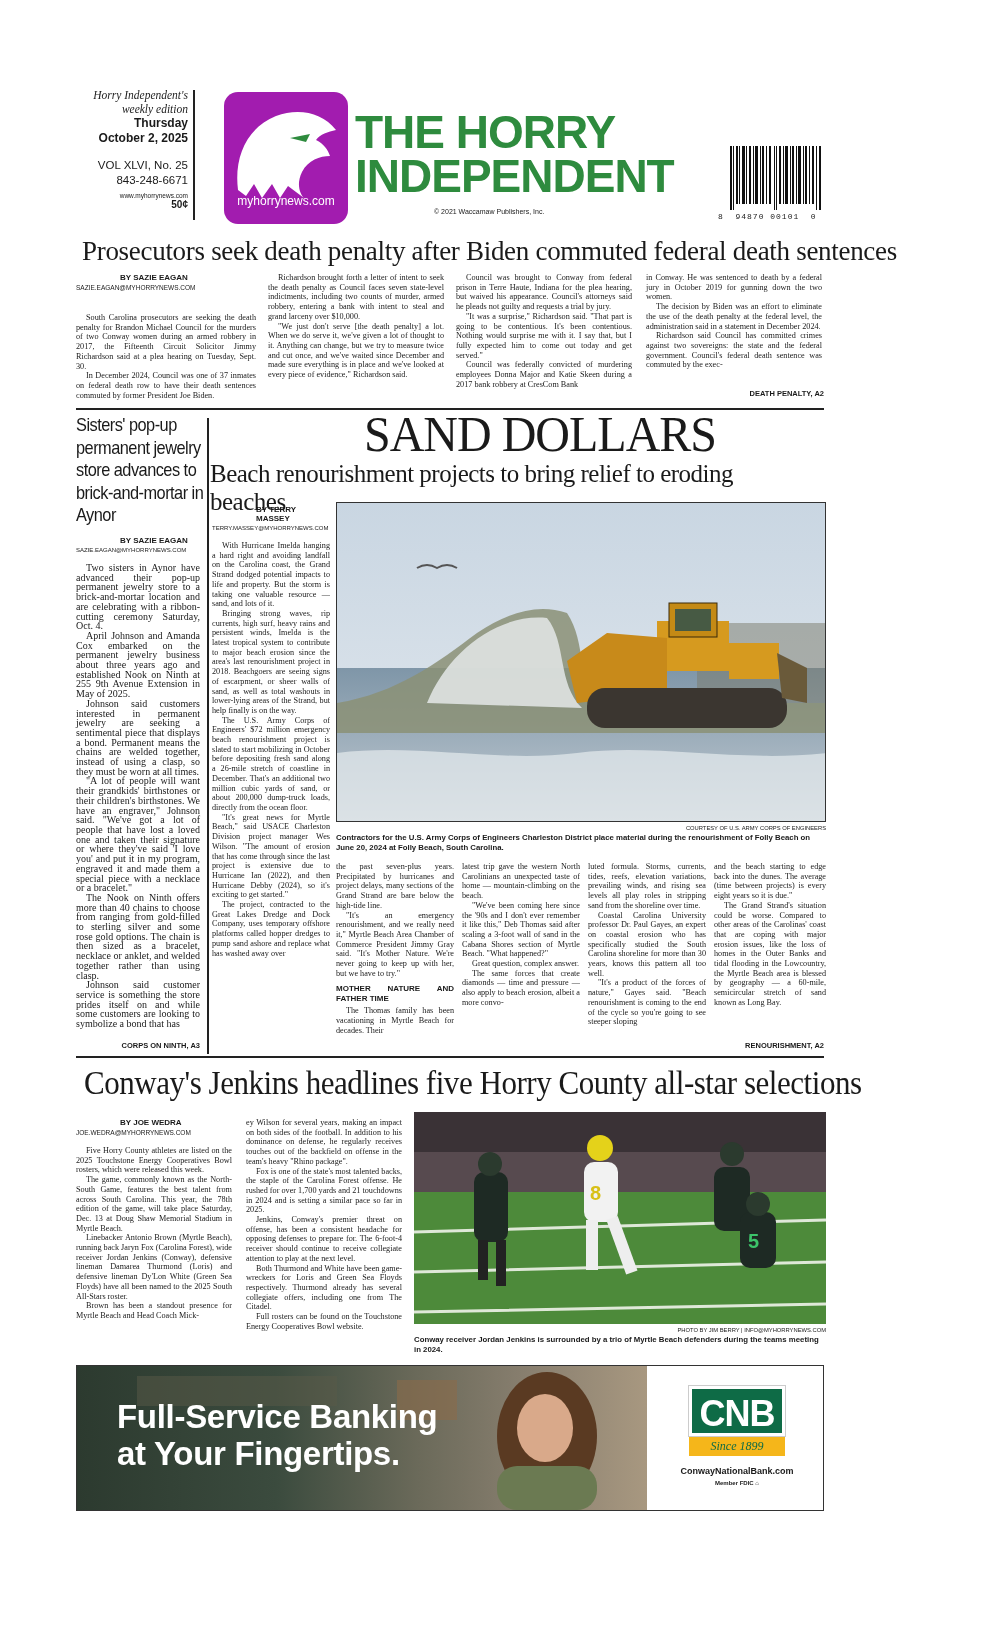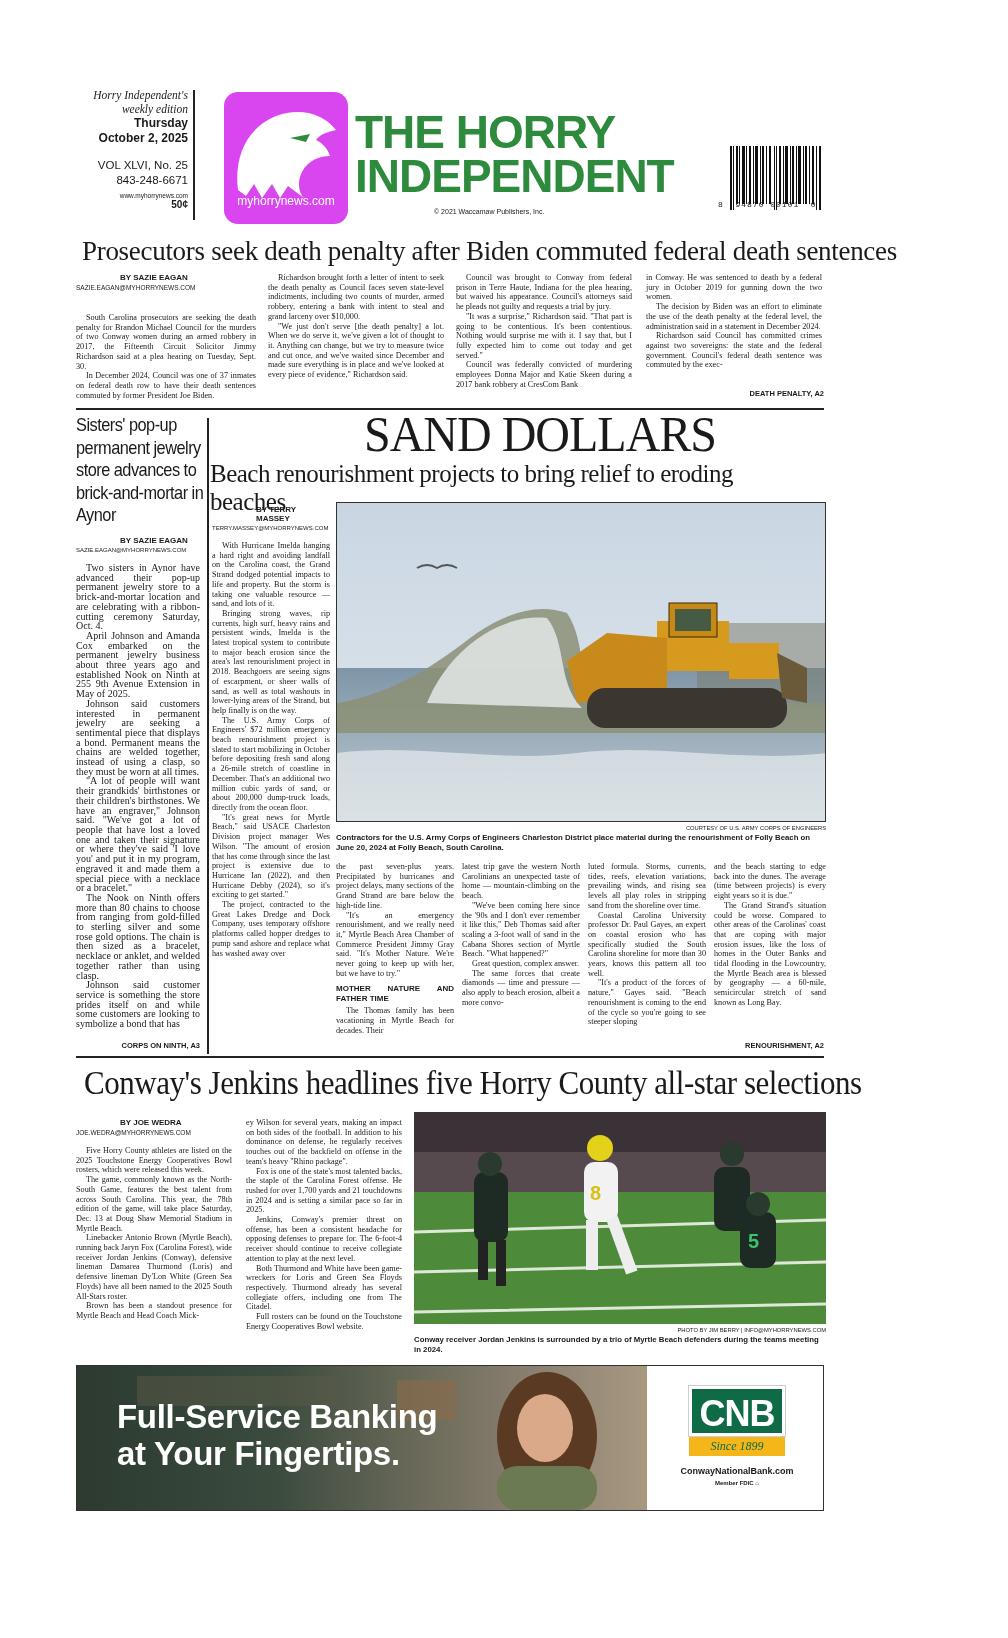--- a/index.html
+++ b/index.html
@@ -8,29 +8,29 @@
 
   
   .ear { left: 76px; top: 88px; width: 112px; text-align: right; font-family: "Liberation Sans", sans-serif; }
   .ear .ital { font-family: "Liberation Serif", serif; font-style: italic; font-size: 11.5px; line-height: 14px; color: #222; }
   .ear .bold { font-weight: bold; font-size: 12px; line-height: 15px; }
   .ear .vol { font-size: 11.5px; line-height: 15px; margin-top: 12px; }
   .ear .web { font-size: 6.5px; margin-top: 4px; }
   .ear .price { font-size: 10px; font-weight: bold; }
   .ear-rule { left: 193px; top: 90px; width: 2px; height: 130px; background: #222; }
 
-  .logo-box { left: 224px; top: 92px; width: 124px; height: 132px; background: #d946ef; border-radius: 14px; }
+  .logo-box { left: 224px; top: 92px; width: 124px; height: 132px; background: #a21caf; border-radius: 14px; }
   .logo-box .url { position: absolute; bottom: 16px; left: 0; width: 100%; text-align: center; color: #fff; font-family: "Liberation Sans", sans-serif; font-size: 12px; }
   .title1, .title2 { font-family: "Liberation Sans", sans-serif; font-weight: bold; color: #2e8b3e; letter-spacing: -1px; }
   .title1 { left: 355px; top: 108px; font-size: 46px; line-height: 48px; }
   .title2 { left: 355px; top: 152px; font-size: 46px; line-height: 48px; }
   .copyright { left: 434px; top: 208px; font-size: 7px; font-family: "Liberation Sans", sans-serif; }
 
   .barcode { left: 730px; top: 146px; width: 94px; height: 64px; }
-  .barcode-num { left: 718px; top: 200px; font-size: 8px; font-family: "Liberation Mono", monospace; letter-spacing: 1px; }
+  .barcode-num { left: 718px; top: 212px; font-size: 8px; font-family: "Liberation Mono", monospace; letter-spacing: 1px; }
 
   
   .hl1 { left: 82px; top: 236px; font-size: 27px; font-family: "Liberation Serif", serif; letter-spacing: -0.3px; }
   .byline { font-family: "Liberation Sans", sans-serif; font-weight: bold; font-size: 8px; padding-left: 44px; }
   .email { font-family: "Liberation Sans", sans-serif; font-size: 6.5px; margin-top: 2px; }
   .col { font-family: "Liberation Serif", serif; font-size: 8.2px; line-height: 9.7px; text-align: justify; }
   .col p { text-indent: 10px; }
   .jump { font-family: "Liberation Sans", sans-serif; font-weight: bold; font-size: 7.5px; text-align: right; }
   .hr { height: 1.5px; background: #222; }
   .vr { width: 1.5px; background: #222; }
@@ -148,21 +148,21 @@
 
 <div class="abs side-hl">Sisters' pop-up permanent jewelry store advances to brick-and-mortar in Aynor</div>
 <div class="abs" style="left:76px;top:536px;width:124px;">
   <div class="byline">BY SAZIE EAGAN</div>
   <div class="email" style="font-size:6px">SAZIE.EAGAN@MYHORRYNEWS.COM</div>
   <div class="col" style="margin-top:10px;font-size:10px;line-height:9.7px">
     <p>Two sisters in Aynor have advanced their pop-up permanent jewelry store to a brick-and-mortar location and are celebrating with a ribbon-cutting ceremony Saturday, Oct. 4.</p>
     <p>April Johnson and Amanda Cox embarked on the permanent jewelry business about three years ago and established Nook on Ninth at 255 9th Avenue Extension in May of 2025.</p>
     <p>Johnson said customers interested in permanent jewelry are seeking a sentimental piece that displays a bond. Permanent means the chains are welded together, instead of using a clasp, so they must be worn at all times.</p>
     <p>"A lot of people will want their grandkids' birthstones or their children's birthstones. We have an engraver," Johnson said. "We've got a lot of people that have lost a loved one and taken their signature or where they've said 'I love you' and put it in my program, engraved it and made them a special piece with a necklace or a bracelet."</p>
-    <p>The Nook on Ninth offers more than 80 chains to choose from ranging from gold-filled to sterling silver and some rose gold options. The chain is then sized as a bracelet, necklace or anklet, and welded together rather than using clasp.</p>
+    <p>The Nook on Ninth offers more than 40 chains to choose from ranging from gold-filled to sterling silver and some rose gold options. The chain is then sized as a bracelet, necklace or anklet, and welded together rather than using clasp.</p>
     <p>Johnson said customer service is something the store prides itself on and while some customers are looking to symbolize a bond that has</p>
   </div>
 </div>
 <div class="abs jump" style="left:76px;top:1041px;width:124px;">CORPS ON NINTH, A3</div>
 <div class="abs vr" style="left:207px;top:418px;height:636px;"></div>
 
 <div class="abs sand">SAND DOLLARS</div>
 <div class="abs sand-deck">Beach renourishment projects to bring relief to eroding beaches</div>
 
 <div class="abs" style="left:212px;top:505px;width:118px;">

